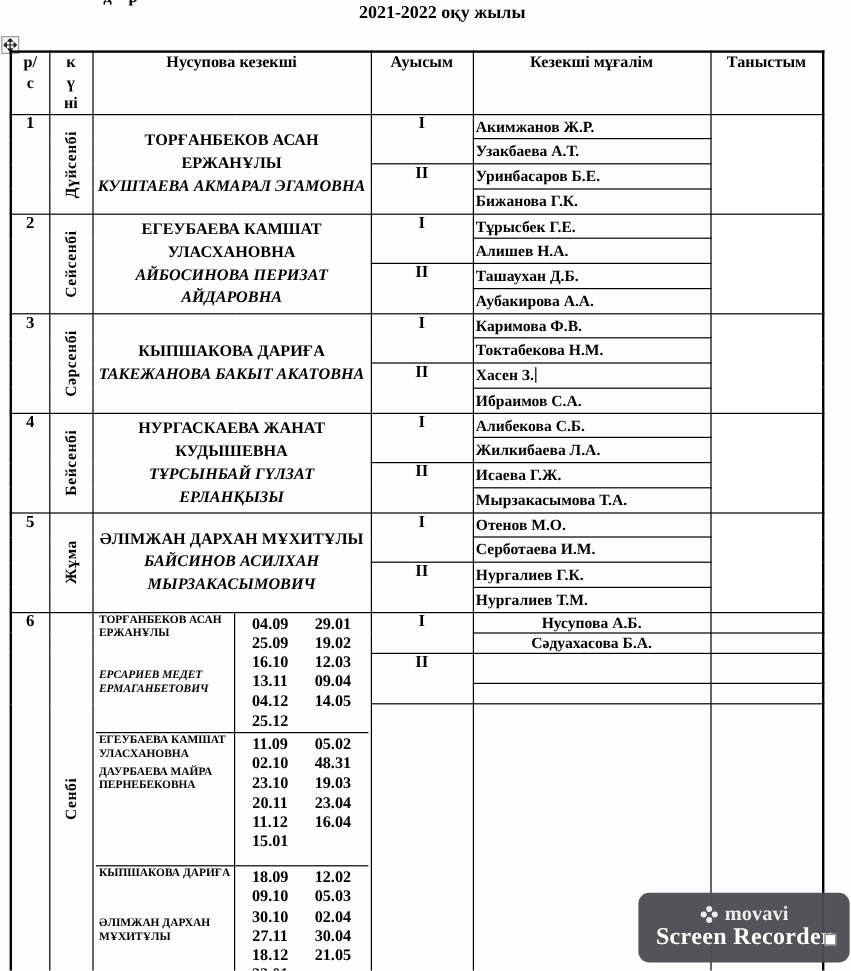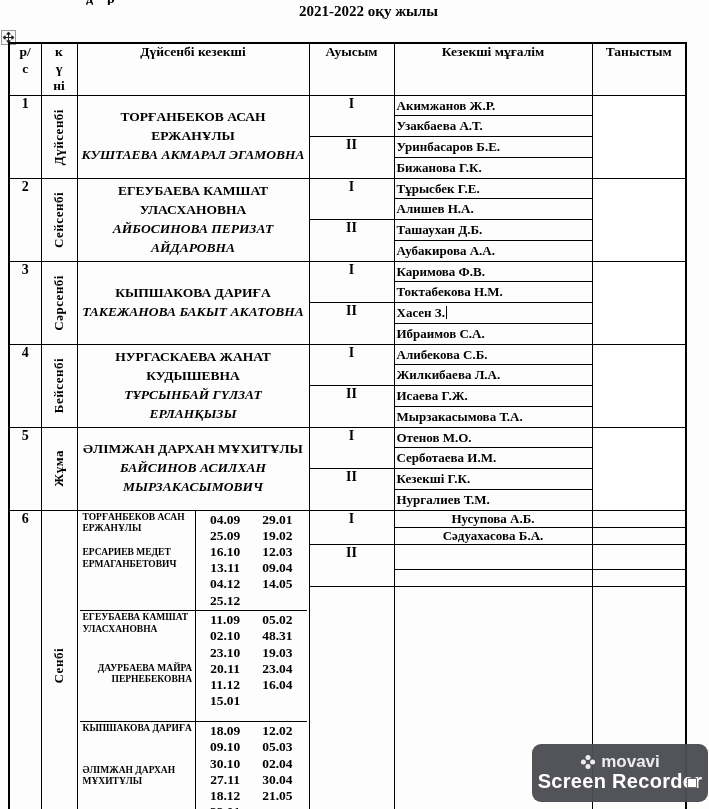--- a/index.html
+++ b/index.html
@@ -30,36 +30,36 @@
   .c-sign{background:#fff;}
   .caret{display:inline-block;width:1.5px;height:13px;background:#000;margin-left:1px;
          vertical-align:-2px;}
   
   .c-sat-admin{padding:0;vertical-align:top;}
   table.sub{border-collapse:collapse;table-layout:fixed;width:100%;}
   table.sub td{border:0;padding:1px 3px;vertical-align:top;overflow:hidden;}
   table.sub td.names{border-right:1px solid #000;font-weight:bold;font-size:9.5px;line-height:1.2;
                      text-align:left;}
   table.sub tr.b2 td,table.sub tr.b3 td{border-top:1px solid #000;}
-  .name-gap-1{margin-top:13px;}
-  .name-gap-2{margin-top:28px;text-align:right;}
+  .name-gap-1{margin-top:24px;font-style:italic;}
+  .name-gap-2{margin-top:4px;}
   .name-gap-3{margin-top:30px;}
   td.dates{font-weight:bold;font-size:13.5px;}
   .dates-wrap{display:flex;}
   .dates-col{width:50%;text-align:center;line-height:16.2px;}
   .sat-teacher{height:16px;font-weight:bold;font-size:13px;text-align:center;vertical-align:middle;}
   .sat-sign{height:16px;}
   .sat-big{height:234px;}
   
   .resize-handle{position:absolute;left:687px;top:778px;width:8px;height:8px;background:#fff;
                  border:1px solid #6a6a6a;z-index:6;}
   
   .watermark{position:absolute;left:532px;top:744px;width:176px;height:58px;border-radius:9px;
              background:rgba(76,77,82,0.96);z-index:5;display:flex;flex-direction:column;
-             align-items:center;justify-content:center;font-family:Liberation Sans, sans-serif;}
+             align-items:center;justify-content:center;font-family:Liberation Serif, serif;}
   .wm-row1{display:flex;align-items:center;gap:5px;color:#ededef;font-weight:bold;font-size:17px;
            line-height:1.05;}
   .wm-row2{color:#fff;font-weight:bold;font-size:20px;letter-spacing:.3px;line-height:1.15;}
 </style>
 </head>
 <body>
 
 <div class="page">
 
   <div class="cut-text">
@@ -94,21 +94,21 @@
         <col style="width:94px">
     </colgroup>
 
     <tbody>
         <tr style="height:50px">
       <th class="h-num">р/
 с</th>
       <th>к
 ү
 ні</th>
-      <th colspan="2">Дүйсенбі кезекші</th>
+      <th colspan="2">Нусупова кезекші</th>
       <th>Ауысым</th>
       <th>Кезекші  мұғалім</th>
       <th>Таныстым</th>
     </tr>
 
     <tr>
       <td class="c-num" rowspan="4">1</td>
       <td class="c-day" rowspan="4">
         <div class="vtext">Дүйсенбі</div>
           </td>
@@ -214,21 +214,21 @@
           </td>
       <td class="c-shift" rowspan="2">I</td>
       <td class="c-teacher">Отенов М.О.</td>
       <td class="c-sign" rowspan="4"></td>
     </tr>
     <tr>
           <td class="c-teacher">Серботаева И.М.</td>
         </tr>
     <tr>
           <td class="c-shift" rowspan="2">II</td>
-        <td class="c-teacher">Кезекші Г.К.</td>
+        <td class="c-teacher">Нургалиев Г.К.</td>
         </tr>
     <tr>
           <td class="c-teacher">Нургалиев Т.М.</td>
         </tr>
 
     <tr>
       <td class="c-num" rowspan="5">6</td>
       <td class="c-day" rowspan="5">
         <div class="vtext">Сенбі</div>
           </td>

